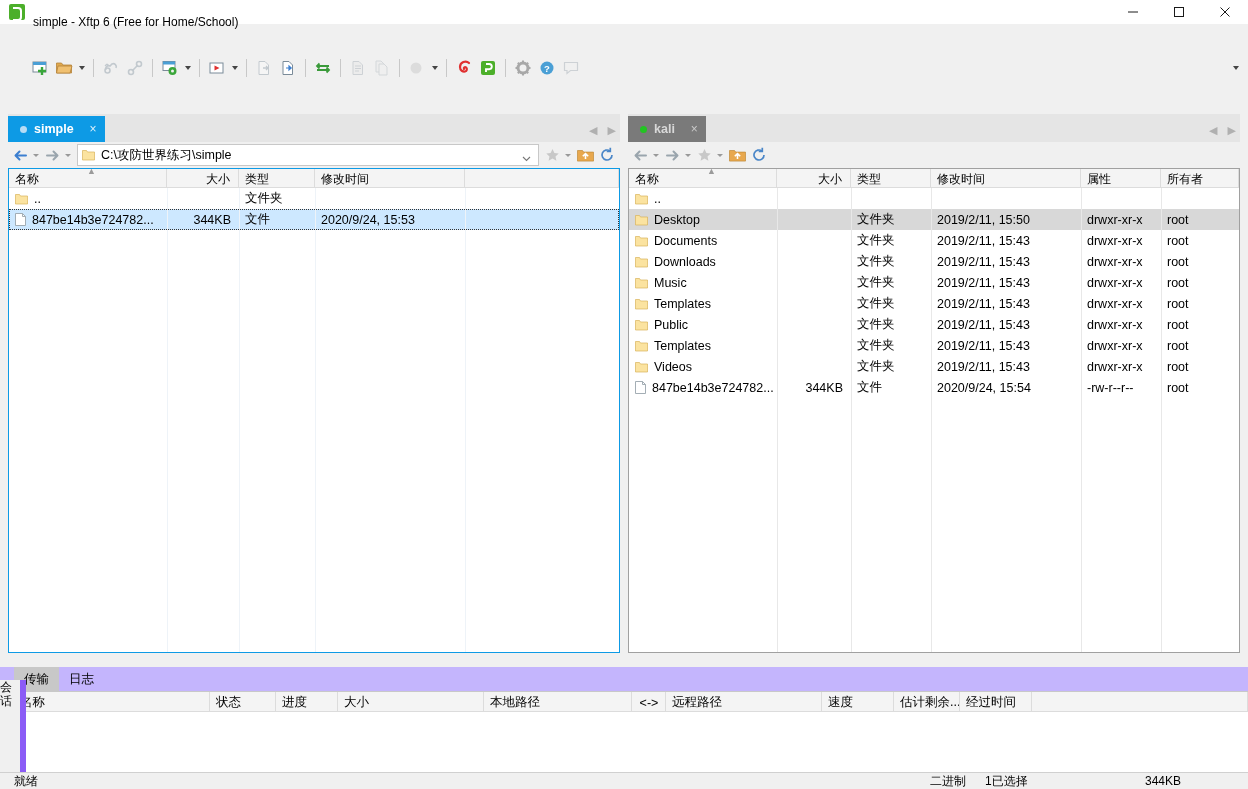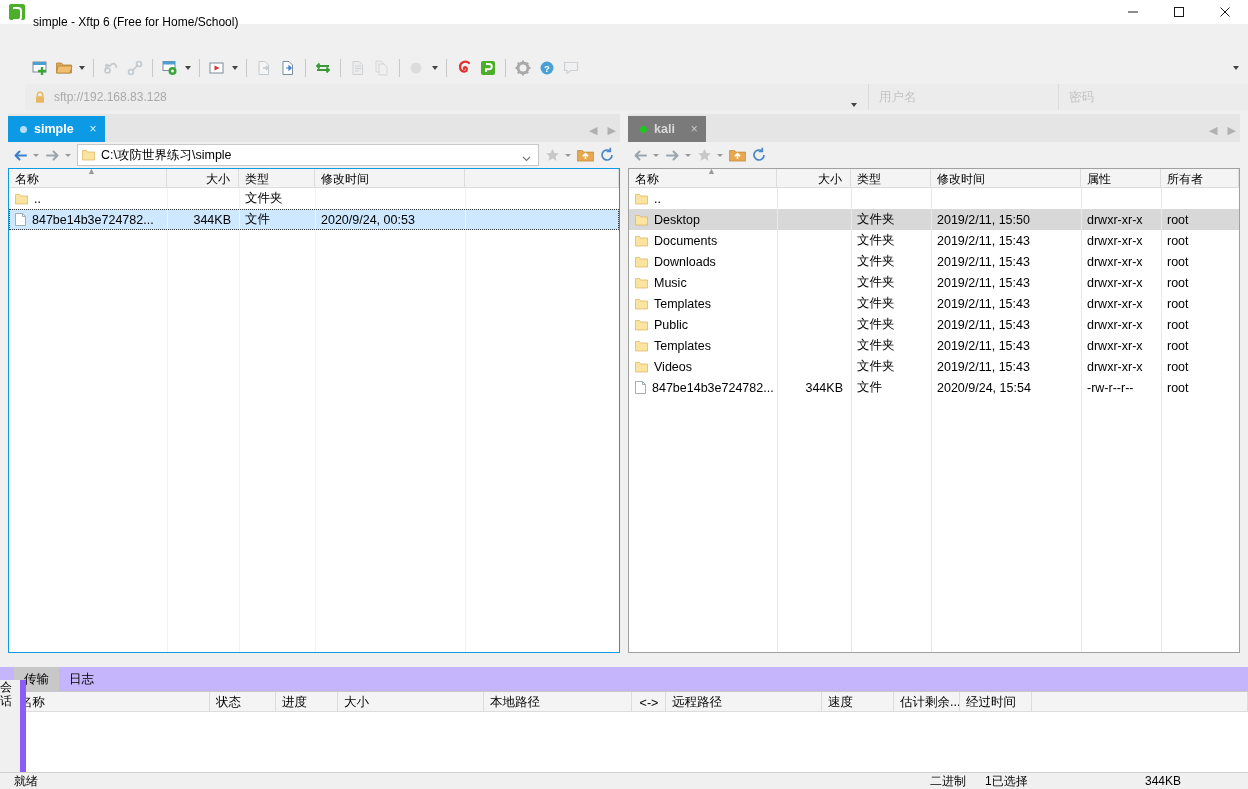--- a/index.html
+++ b/index.html
@@ -325,36 +325,20 @@
     <div class="tb">
       <svg width="18" height="18" viewBox="0 0 18 18" opacity="0.4">
         <path d="M2.5 3.5h13v8h-7l-3.5 3v-3h-2.5z" fill="none" stroke="#9aa5ad" stroke-width="1.2"></path>
       </svg>
     </div>
     <div class="tb-caret tb-overflow">
         <div class="caret-d"></div>
       </div>
   </div>
 
-  <div class="connbar">
-    <div class="sessfield">
-      <svg class="lock-ico" viewBox="0 0 12 13">
-        <path d="M3.2 5.5V4a2.8 2.8 0 015.6 0v1.5" fill="none" stroke="#e8b860" stroke-width="1.4"></path>
-        <rect x="2" y="5.3" width="8" height="6.4" rx="1" fill="#e8b860"></rect>
-      </svg>
-      <span class="conn-url">sftp://192.168.83.128</span>
-      <span class="conn-caret"><span class="caret-d" style="display:inline-block"></span></span>
-    </div>
-    <div class="userfield">
-      <span>用户名</span>
-    </div>
-    <div class="passfield">
-      <span>密码</span>
-    </div>
-  </div>
 
   <div class="pane pane-left">
     <div class="tabstrip">
       <div class="tab active">
         <span class="tab-dot" style="background:#b7dcf5"></span>
         <span class="tab-label">simple</span>
         <span class="tab-close">×</span>
       </div>
       <div class="tab-nav">
         <span>◀</span>
@@ -442,21 +426,21 @@
       <div class="row selected">
         <div class="cell" style="width:158px">
           <svg class="ico" width="11" height="13" viewBox="0 0 11 13">
             <path d="M0.5 0.5h7l3 3v9h-10z" fill="#fff" stroke="#9aa5ad" stroke-width="0.9"></path>
             <path d="M7.5 0.5v3h3" fill="none" stroke="#9aa5ad" stroke-width="0.9"></path>
           </svg>
           <span>847be14b3e724782...</span>
         </div>
         <div class="cell num" style="width:72px">344KB</div>
         <div class="cell" style="width:76px">文件</div>
-        <div class="cell" style="width:150px">2020/9/24, 00:53</div>
+        <div class="cell" style="width:150px">2020/9/24, 15:53</div>
       </div>
     </div>
   </div>
 
   <div class="pane pane-right">
     <div class="tabstrip">
       <div class="tab inactive">
         <span class="tab-dot" style="background:#22c422"></span>
         <span class="tab-label">kali</span>
         <span class="tab-close">×</span>

